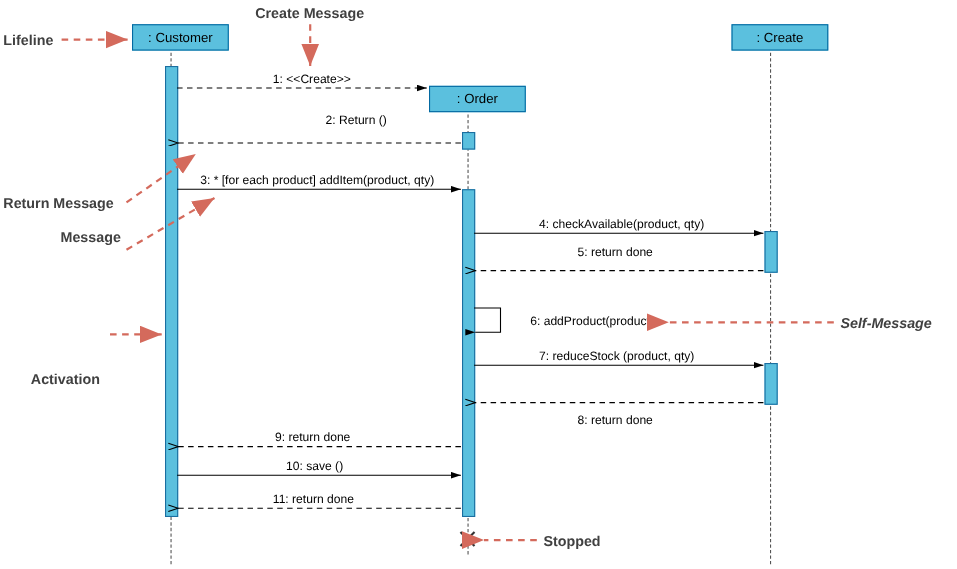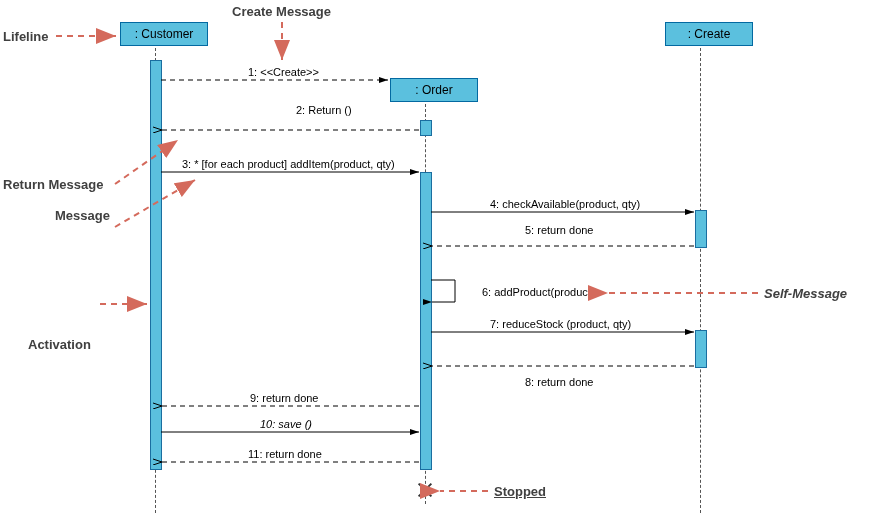--- a/index.html
+++ b/index.html
@@ -96,30 +96,30 @@
 
   <span class="msg-label" style="left:248px; top:66px;">1: &lt;&lt;Create&gt;&gt;</span>
   <span class="msg-label" style="left:260px; top:104px;margin-left:36px;">2: Return ()</span>
   <span class="msg-label" style="left:182px; top:158px;">3: * [for each product] addItem(product, qty)</span>
   <span class="msg-label" style="left:490px; top:198px;">4: checkAvailable(product, qty)</span>
   <span class="msg-label" style="left:525px; top:224px;">5: return done</span>
   <span class="msg-label" style="left:482px; top:286px;">6: addProduct(product)</span>
   <span class="msg-label" style="left:490px; top:318px;">7: reduceStock (product, qty)</span>
   <span class="msg-label" style="left:525px; top:352px;margin-top:24px;">8: return done</span>
   <span class="msg-label" style="left:250px; top:392px;">9: return done</span>
-  <span class="msg-label" style="left:260px; top:418px;font-style:italic;">10: save ()</span>
+  <span class="msg-label" style="left:260px; top:418px;">10: save ()</span>
   <span class="msg-label" style="left:248px; top:448px;">11: return done</span>
 
   <span class="annotation" style="left:3px;   top:29px;">Lifeline</span>
   <span class="annotation" style="left:232px; top:4px;">Create Message</span>
   <span class="annotation" style="left:3px;   top:177px;">Return Message</span>
   <span class="annotation" style="left:55px;  top:208px;">Message</span>
   <span class="annotation" style="left:28px;  top:297px;margin-top:40px;">Activation</span>
   <span class="annotation" style="left:764px; top:286px;font-style:italic;">Self-Message</span>
-  <span class="annotation" style="left:494px; top:484px;text-decoration:underline;">Stopped</span>
+  <span class="annotation" style="left:494px; top:484px;">Stopped</span>
 
   <svg class="arrows">
     <defs>
       <marker id="solidR" markerWidth="10" markerHeight="10" refX="9" refY="3" orient="auto">
         <path d="M0,0 L9,3 L0,6 Z" fill="#000"></path>
       </marker>
       <marker id="solidL" markerWidth="10" markerHeight="10" refX="1" refY="3" orient="auto">
         <path d="M10,0 L1,3 L10,6 Z" fill="#000"></path>
       </marker>
       <marker id="openR" markerWidth="10" markerHeight="10" refX="9" refY="3" orient="auto">

